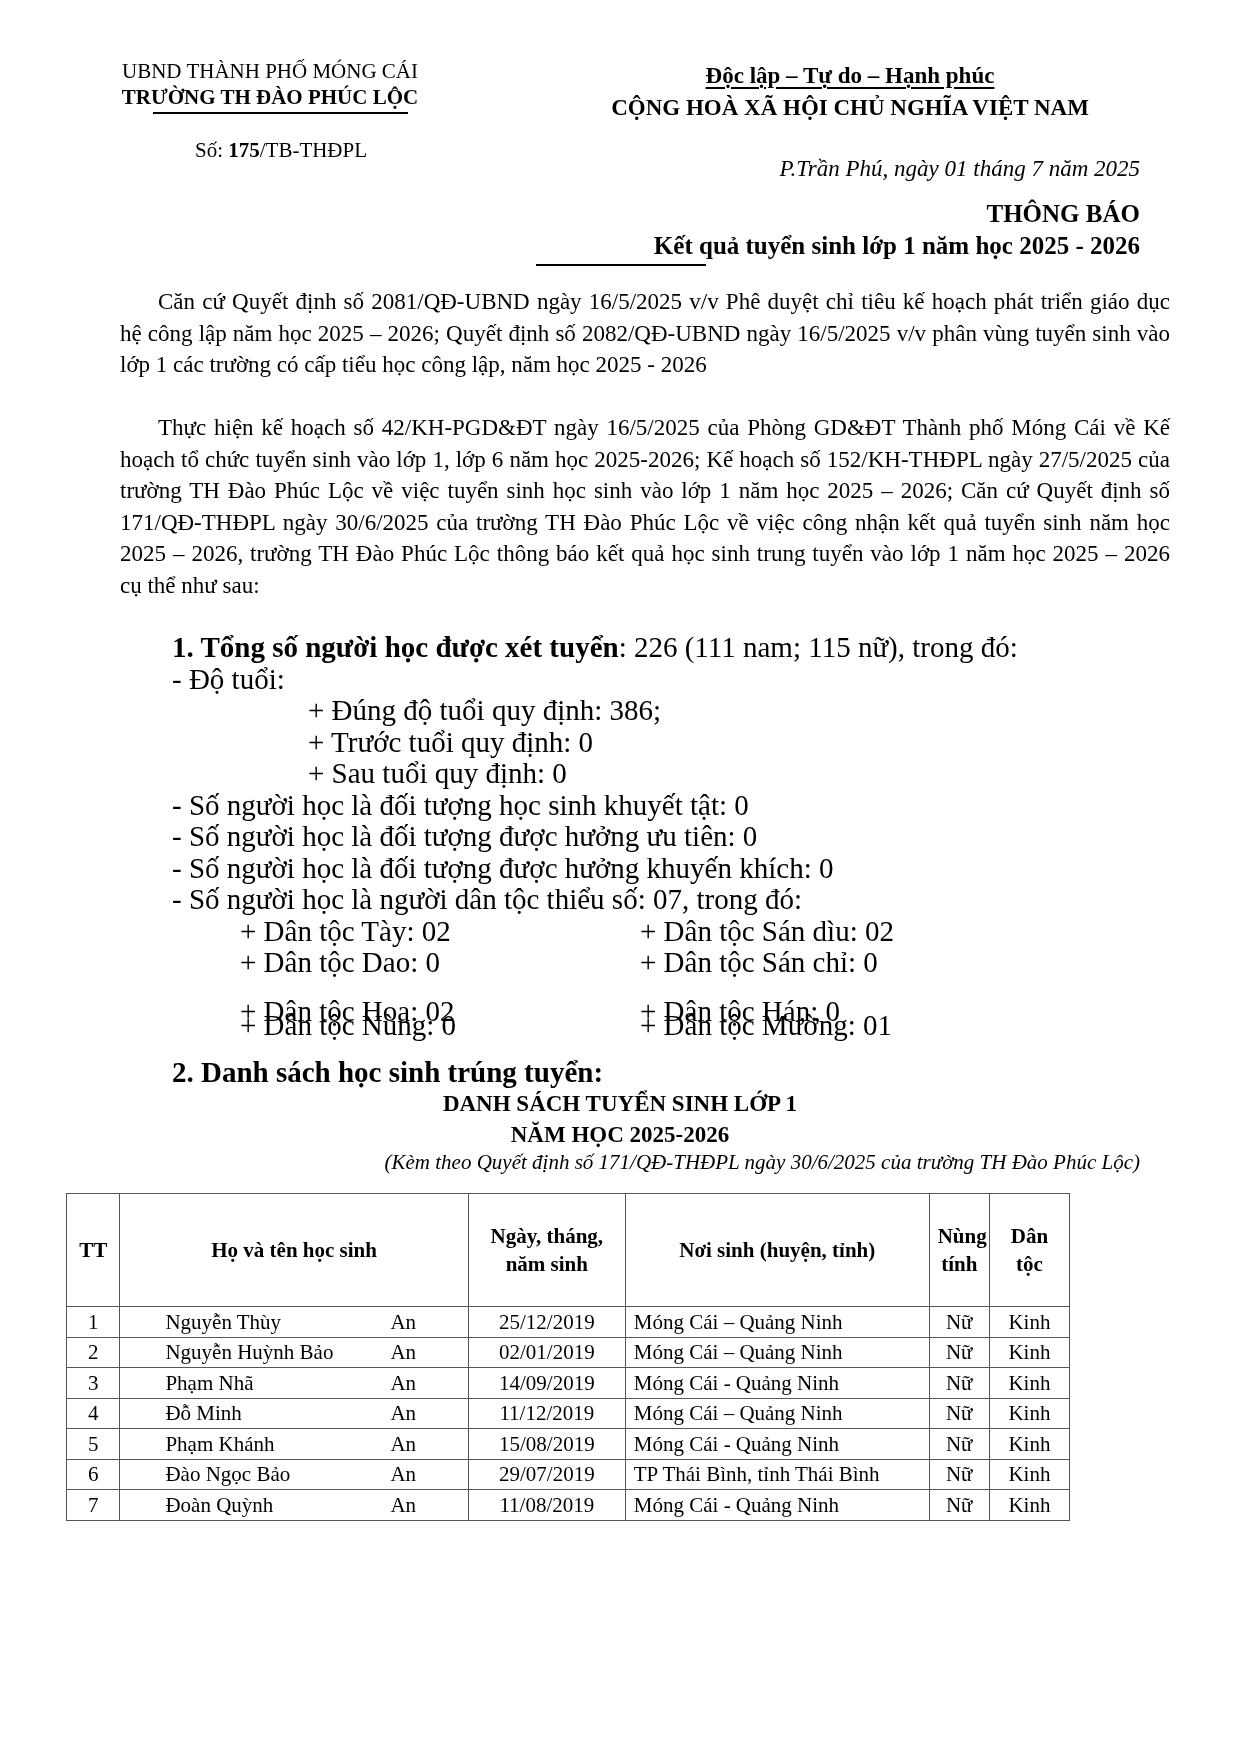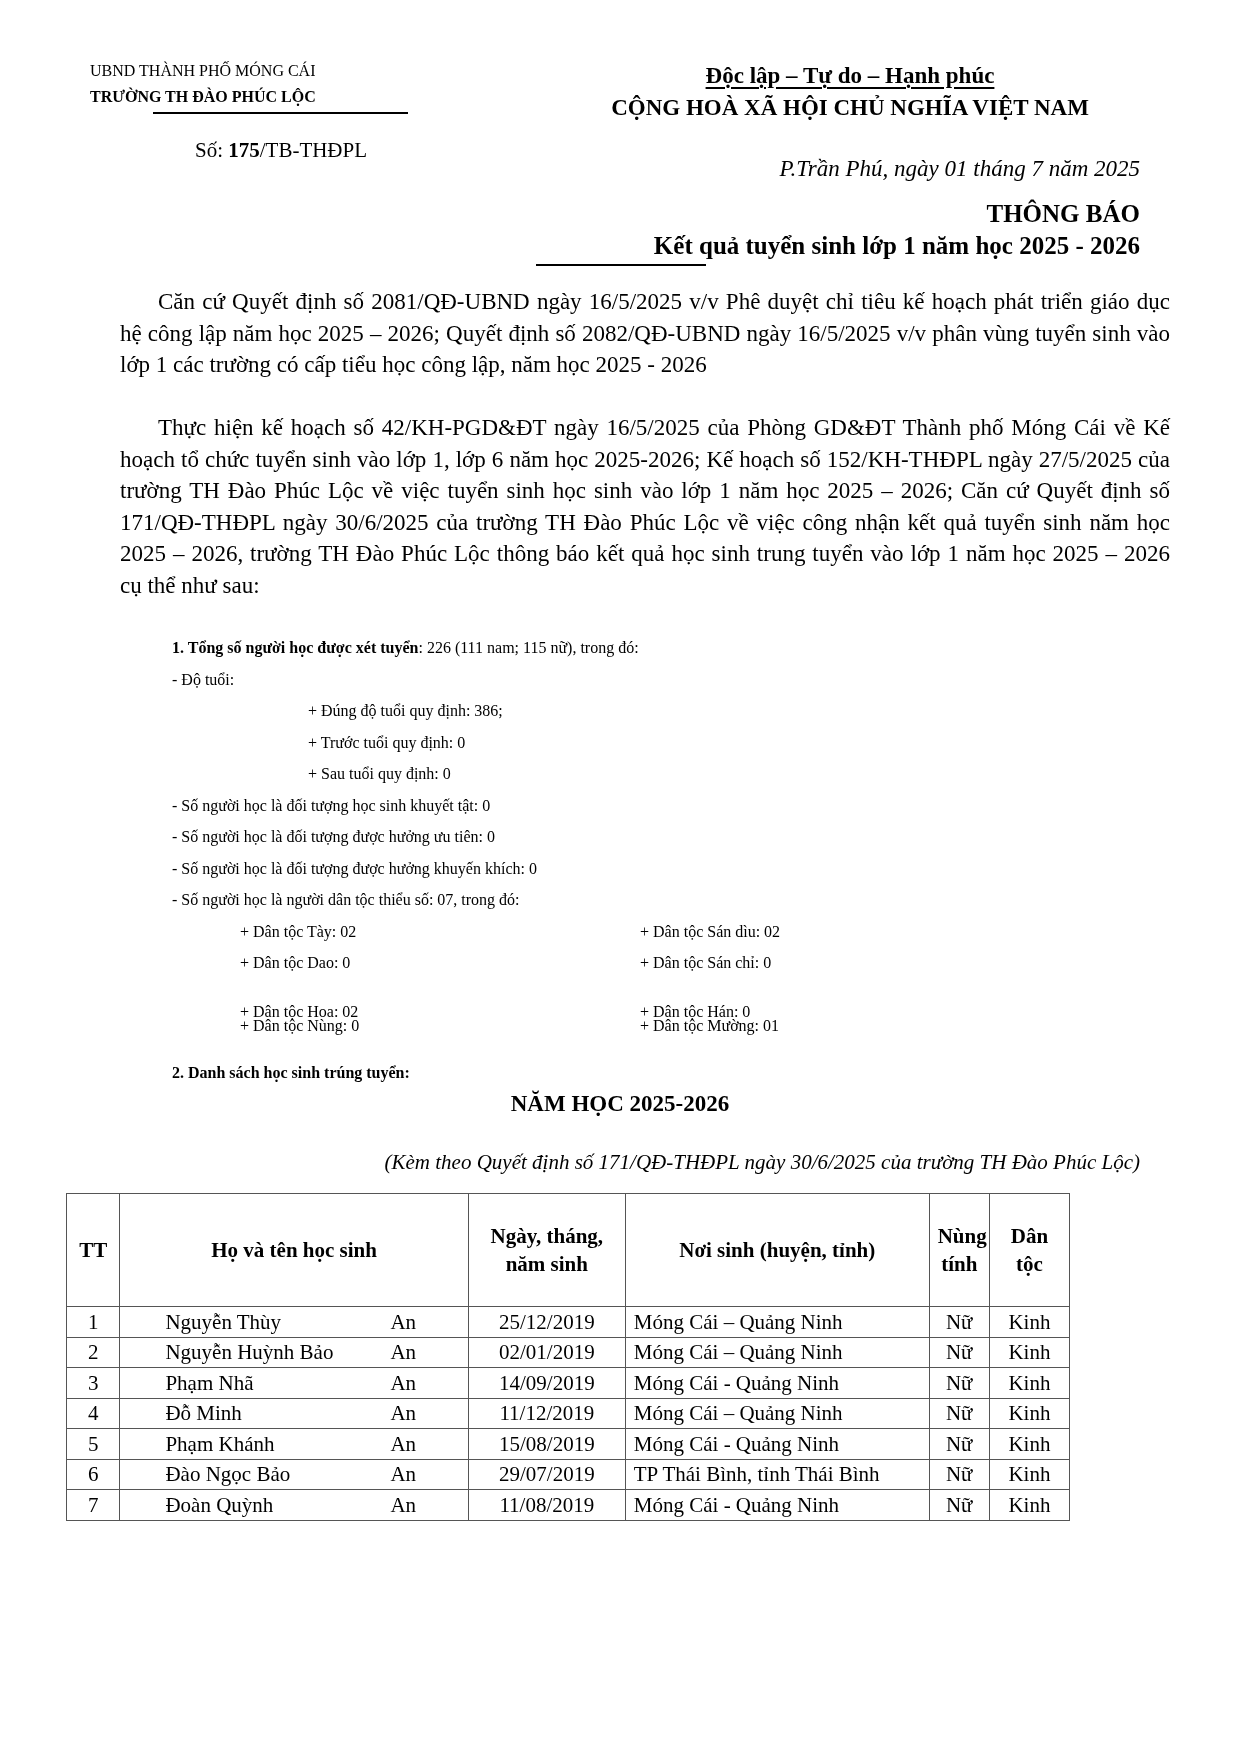--- a/index.html
+++ b/index.html
@@ -4,41 +4,41 @@
   <style>
     html, body { margin: 0; padding: 0; background: #ffffff; }
     body {
       width: 1241px; height: 1755px; position: relative; overflow: hidden;
       font-family: "Liberation Serif", "DejaVu Serif", serif;
       color: #000000;
     }
     .abs { position: absolute; }
 
     
-    #hdr-left { left: 90px; top: 58px; width: 360px; text-align: left; font-size: 16px; line-height: 26px; }
+    #hdr-left { left: 90px; top: 58px; width: 360px; text-align: center; font-size: 21px; line-height: 26px; }
     #hdr-left .org-school { font-weight: bold; }
     #hdr-left .uline { width: 255px; height: 1.5px; background: #000; margin: 2px auto 0 auto; position: relative; left: 10px; }
     #doc-number { left: 106px; top: 138px; width: 350px; text-align: center; font-size: 21px; }
 
     
     #hdr-right { left: 540px; top: 60px; width: 620px; text-align: center; font-size: 23px; line-height: 32px; font-weight: bold; }
     #hdr-right .motto { text-decoration: underline; text-underline-offset: 4px; text-decoration-thickness: 1.5px; }
     #date-line { left: 600px; top: 156px; width: 540px; text-align: right; font-size: 23px; font-style: italic; }
 
     
     #title { left: 100px; top: 198px; width: 1040px; text-align: right; font-size: 25px; font-weight: bold; line-height: 32px; }
     #title .title-uline { position: absolute; left: 436px; top: 66px; width: 170px; height: 2px; background: #000; }
 
     
     .para { left: 120px; width: 1050px; font-size: 23px; line-height: 31.5px; text-align: justify; text-justify: inter-word; }
     .para .indent { display: inline-block; width: 38px; }
     #para1 { top: 286px; }
     #para2 { top: 412px; }
 
-    .line { font-size: 16px; line-height: 31.5px; white-space: nowrap; }
+    .line { font-size: 29px; line-height: 31.5px; white-space: nowrap; }
     #sec1 { left: 172px; top: 632px; }
     #age-label { left: 172px; top: 664px; }
     #age1 { left: 308px; top: 695px; }
     #age2 { left: 308px; top: 727px; }
     #age3 { left: 308px; top: 758px; }
     #stat1 { left: 172px; top: 790px; }
     #stat2 { left: 172px; top: 821px; }
     #stat3 { left: 172px; top: 853px; }
     #stat4 { left: 172px; top: 884px; }
     .eth-left { left: 240px; }
@@ -114,20 +114,21 @@
 <div class="abs line eth-left eth-r1">+ Dân tộc Dao: 0</div>
 <div class="abs line eth-left eth-r2">+ Dân tộc Hoa: 02</div>
 <div class="abs line eth-left eth-r3">+ Dân tộc Nùng: 0</div>
 <div class="abs line eth-right eth-r0">+ Dân tộc Sán dìu: 02</div>
 <div class="abs line eth-right eth-r1">+ Dân tộc Sán chỉ: 0</div>
 <div class="abs line eth-right eth-r2">+ Dân tộc Hán: 0</div>
 <div class="abs line eth-right eth-r3">+ Dân tộc Mường: 01</div>
 
 <div id="sec2" class="abs line">2. Danh sách học sinh trúng tuyển:</div>
 <div id="list-title" class="abs">
+  <div>DANH SÁCH TUYỂN SINH LỚP 1</div>
   <div>NĂM HỌC 2025-2026</div>
 </div>
 <div id="list-note" class="abs">(Kèm theo Quyết định số 171/QĐ-THĐPL ngày 30/6/2025 của trường TH Đào Phúc Lộc)</div>
 
 <table id="roster">
   <colgroup>
     <col class="col-tt">
       <col class="col-name">
       <col class="col-dob">
       <col class="col-place">

